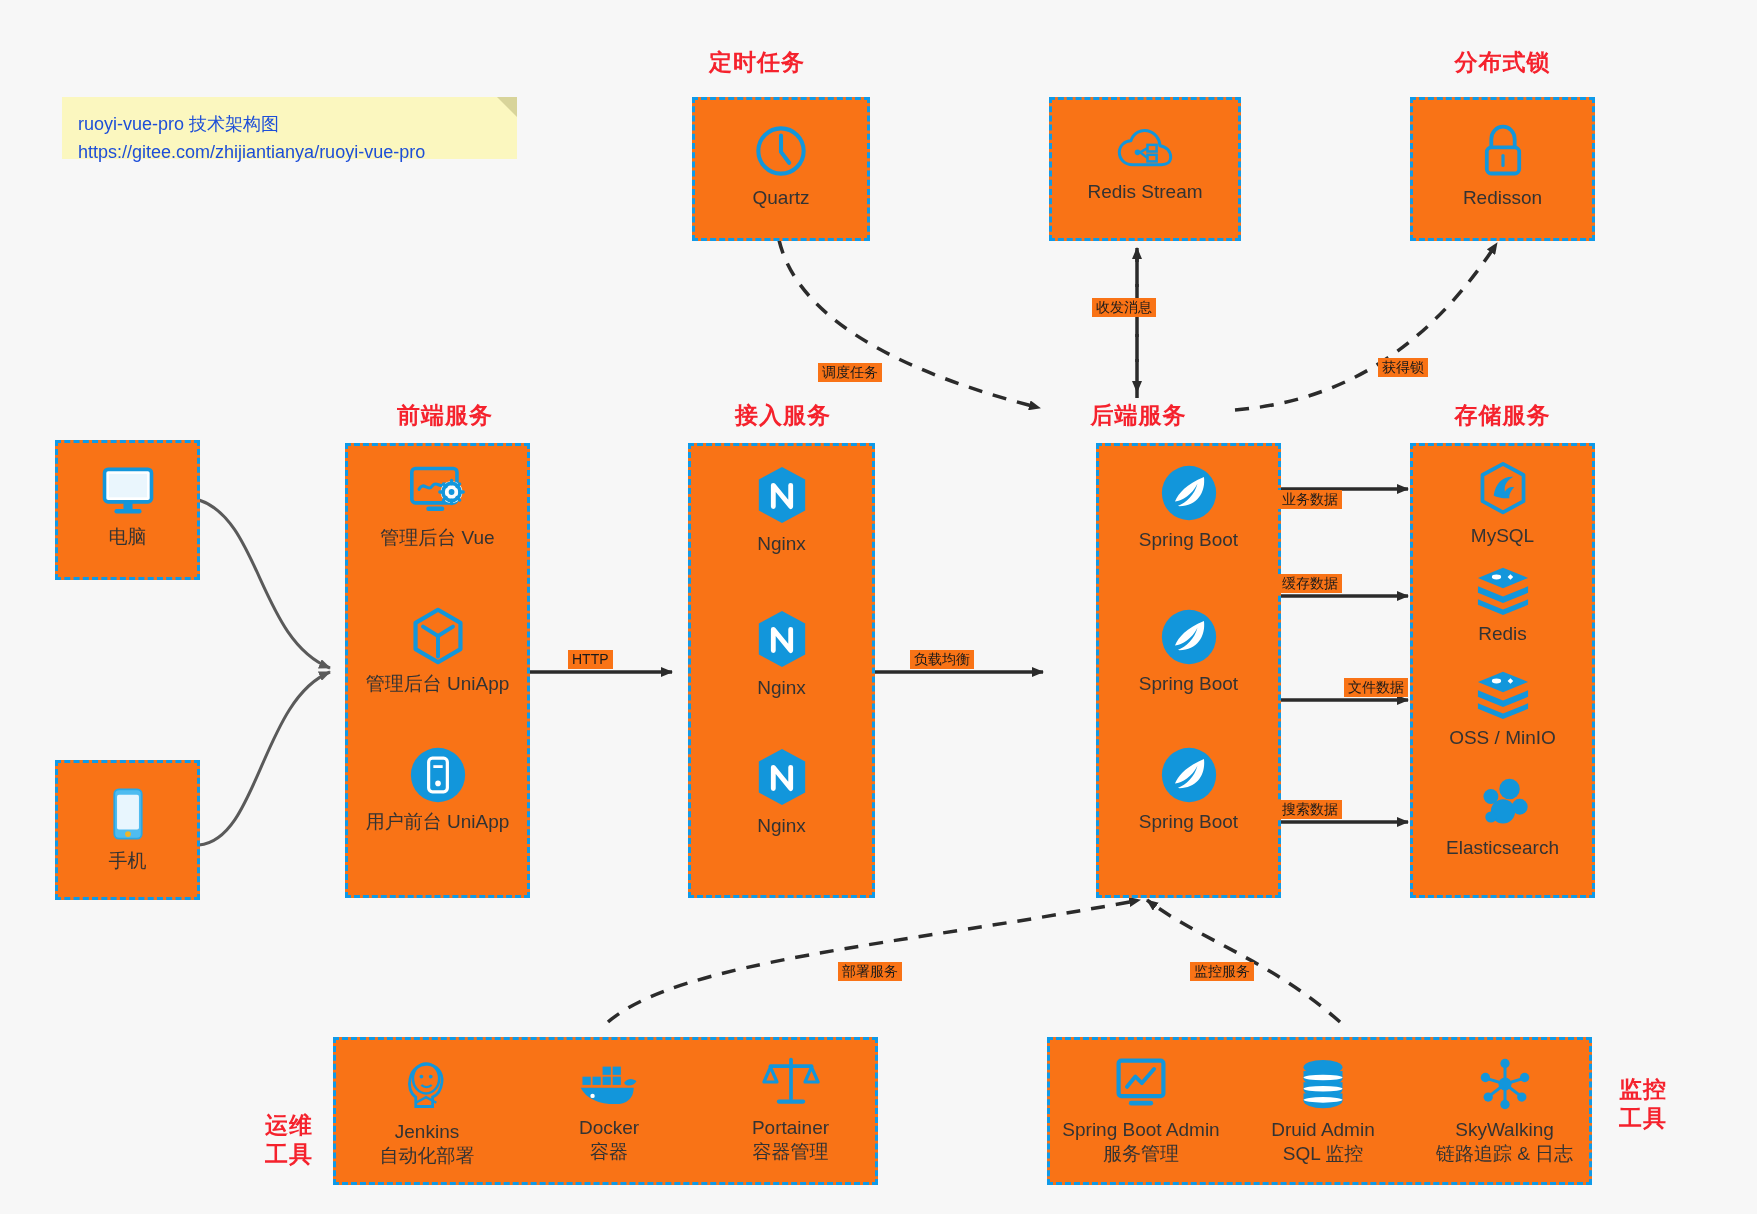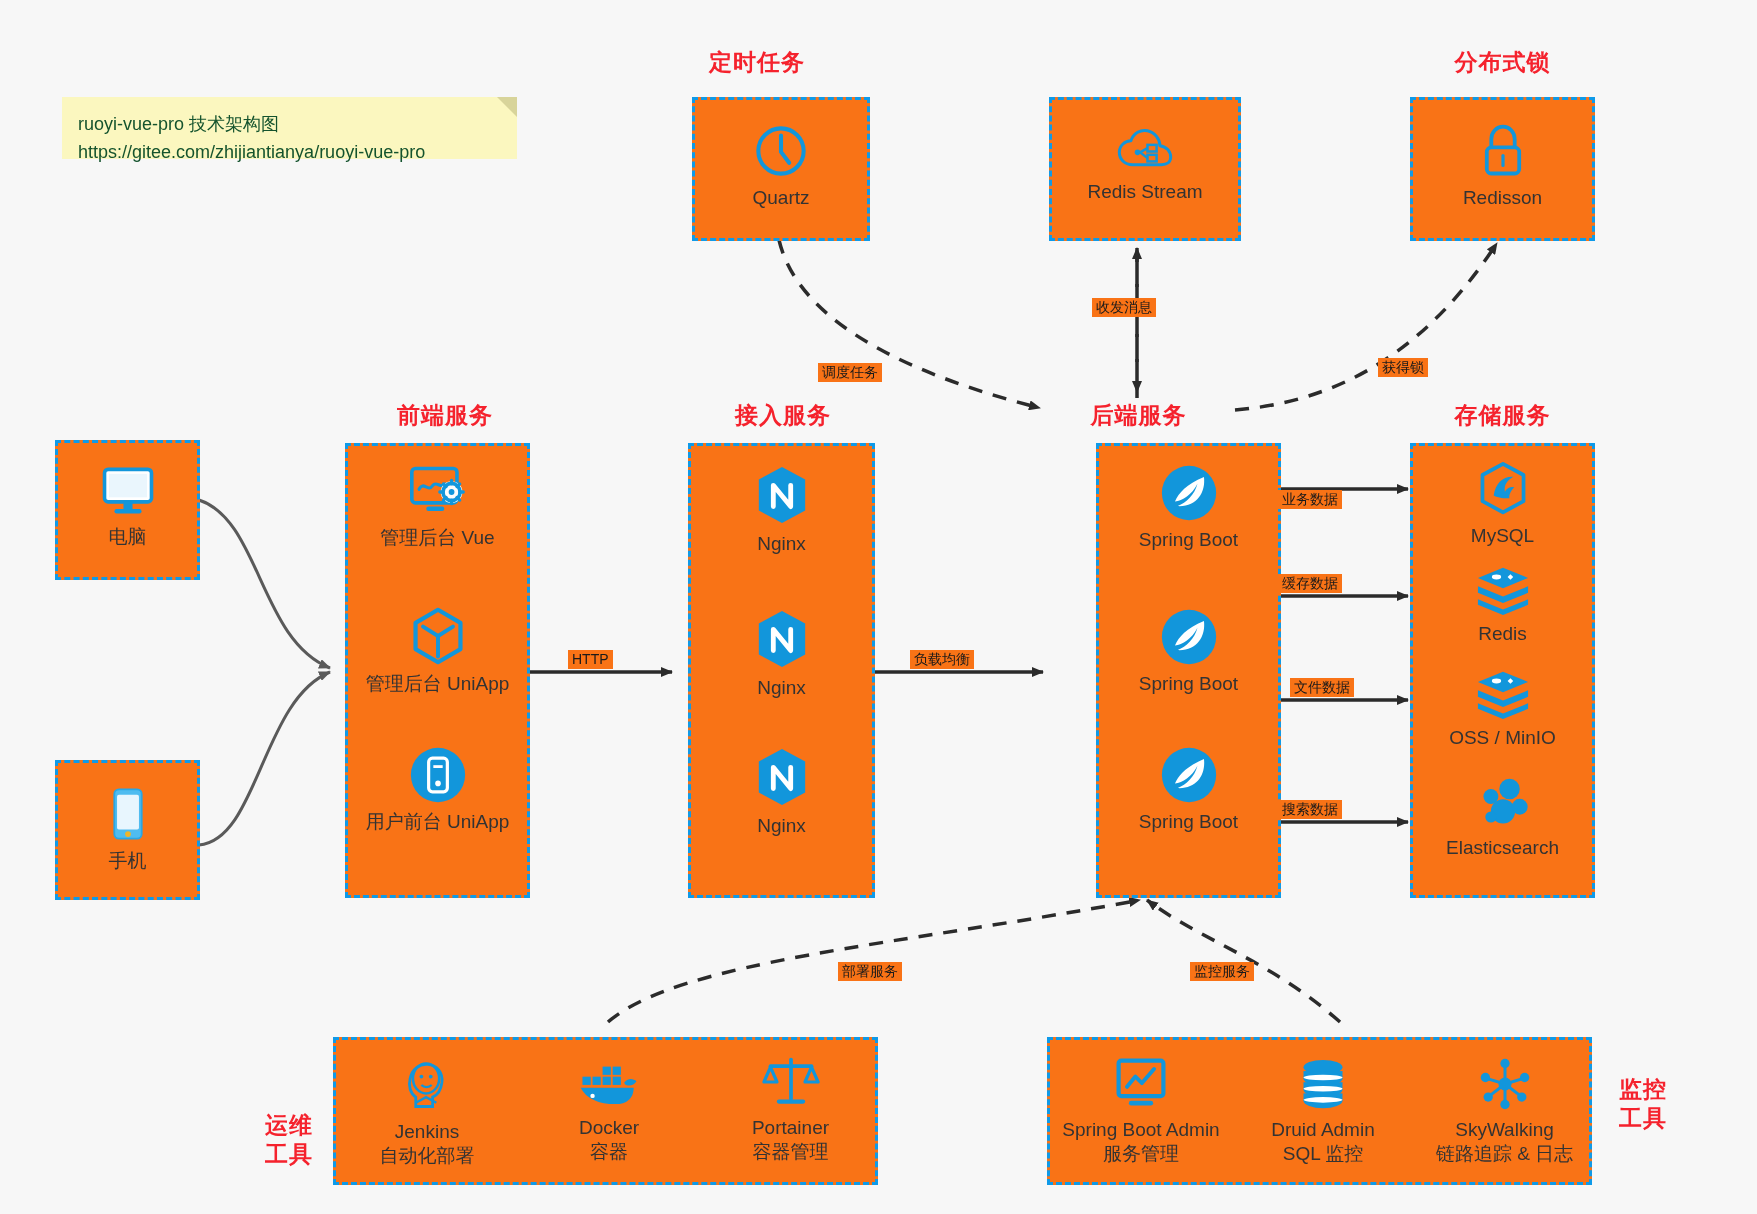--- a/index.html
+++ b/index.html
@@ -57,21 +57,21 @@
     white-space:nowrap;
   }
 
   
   .note{
     position:absolute;
     background:#fbf7bf;
     box-sizing:border-box;
     padding:14px 16px 10px 16px;
     font-size:18px;
-    color:#14532d;
+    color:#1d4ed8;
     line-height:1.55;
     white-space:nowrap;
   }
   .note .fold{
     position:absolute;right:0;top:0;
     width:0;height:0;
     border-left:20px solid transparent;
     border-top:20px solid #d8d49a;
   }
 
@@ -317,21 +317,21 @@
           <circle cx="31" cy="31" r="29" fill="#1296db"></circle>
           <path d="M47 14 C49 31 39 46 19 45 C28 41 37 33 40 21 C34 33 24 39 16 40 C20 31 28 22 47 14 Z" fill="#ffffff"></path>
         </svg>
       </span>
       <span class="cap">Spring Boot</span>
     </div>
   </div>
 
   <div class="elabel" style="left:1278px;top:467px;margin-top:23px;">业务数据</div>
   <div class="elabel" style="left:1278px;top:574px;">缓存数据</div>
-  <div class="elabel" style="left:1290px;top:678px;text-align:center;">文件数据</div>
+  <div class="elabel" style="left:1344px;top:678px;text-align:center;">文件数据</div>
   <div class="elabel" style="left:1278px;top:800px;">搜索数据</div>
 
   <div class="hdr" style="left:1410px;top:400px;width:185px;">存储服务</div>
   <div class="box" style="left:1410px;top:443px;width:185px;height:455px;">
     <div class="node" style="top:14px;">
       <span class="ico">
         <svg width="56" height="58" viewBox="0 0 60 62">
           <path d="M30 4 L52 16 L52 44 L30 56 L8 44 L8 16 Z" fill="none" stroke="#1296db" stroke-width="4" stroke-linejoin="round"></path>
           <path d="M20 38 C22 24 31 17 41 18 C34 22 31 27 32 34 C34 30 38 28 42 29 C38 33 36 38 37 41 C32 41 25 41 20 38 Z" fill="#1296db"></path>
         </svg>

